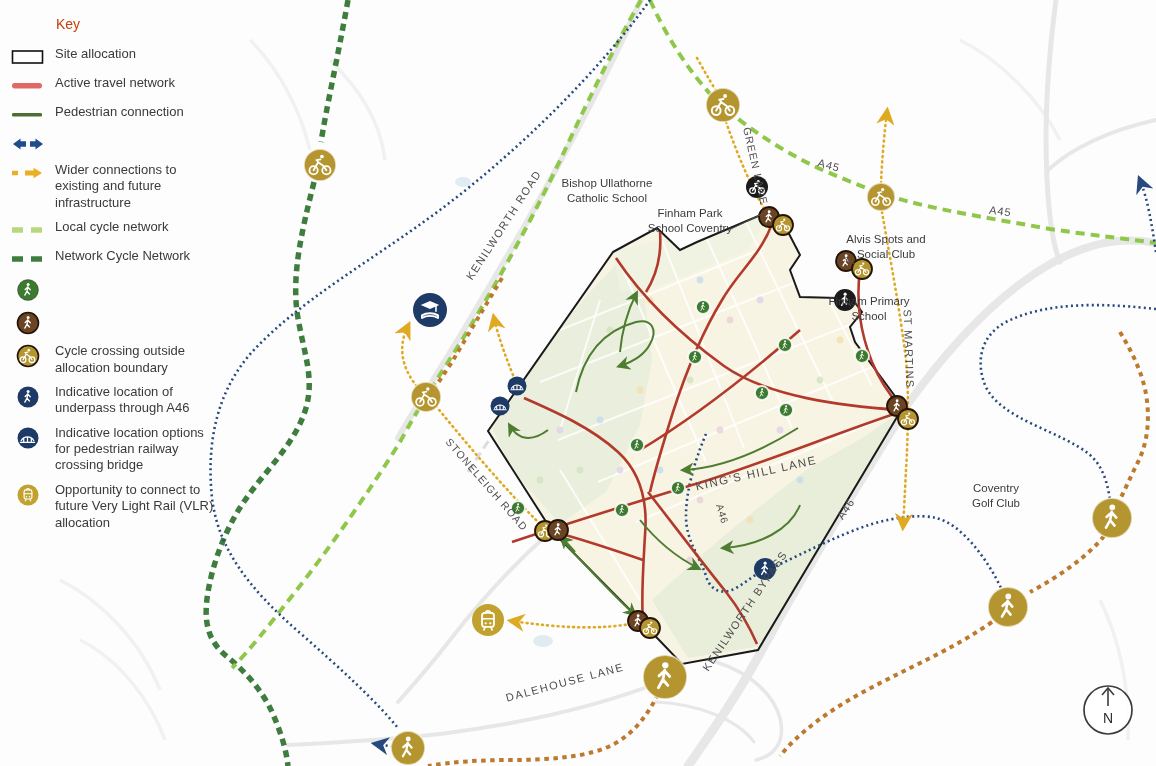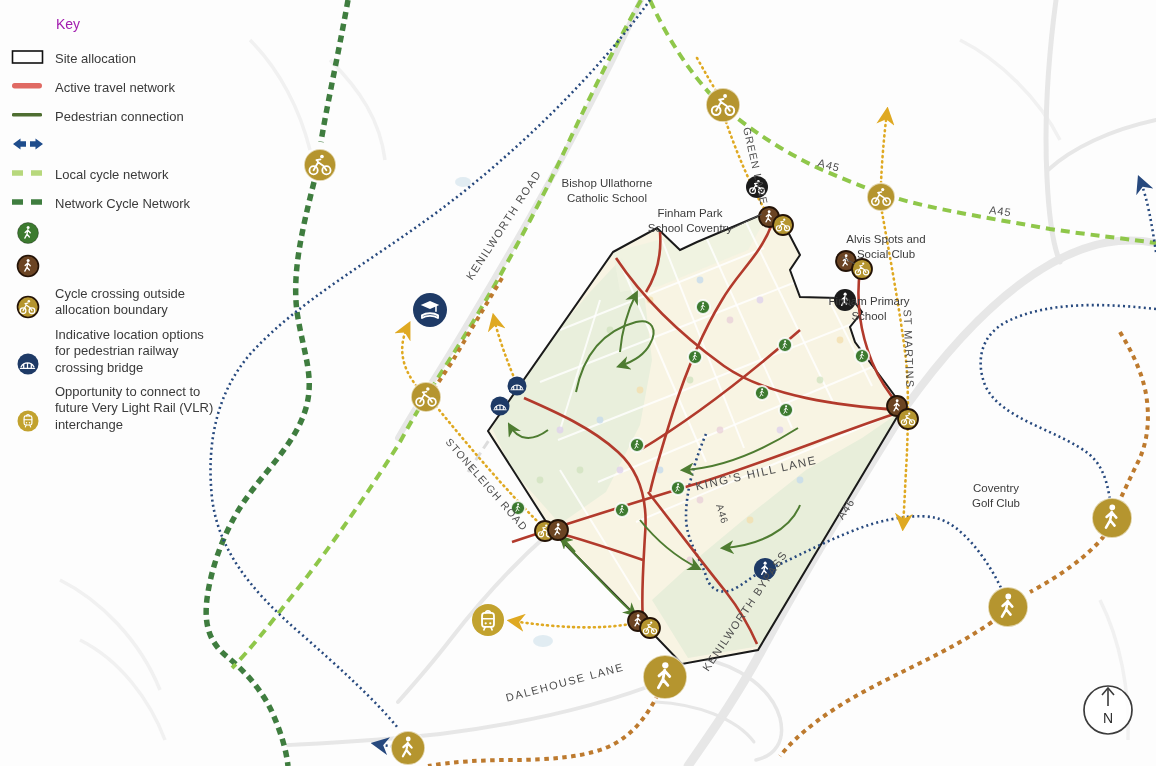--- a/index.html
+++ b/index.html
@@ -1,21 +1,21 @@
 <!DOCTYPE html>
 <html><head>
 <meta charset="utf-8">
 <style>
   html,body{margin:0;padding:0;background:#ffffff;}
   body{width:1156px;height:766px;overflow:hidden;font-family:"Liberation Sans",sans-serif;}
   .stage{position:relative;width:1156px;height:766px;background:#fdfdfd;}
   #map{position:absolute;left:0;top:0;}
   .legend{position:absolute;left:10px;top:16px;width:222px;z-index:5;}
-  .lg-title{font-size:14px;color:#a21caf;margin:0 0 14px 46px;font-weight:400;}
-  .lg-item{display:flex;align-items:flex-end;gap:9px;margin-bottom:8px;}
+  .lg-title{font-size:14px;color:#c2410c;margin:0 0 14px 46px;font-weight:400;}
+  .lg-item{display:flex;align-items:flex-start;gap:9px;margin-bottom:8px;}
   .lg-swatch{flex:0 0 36px;display:flex;justify-content:center;padding-top:1px;}
   .lg-label{width:164px;font-size:13px;line-height:1.26;color:#3a3a3a;}
   .hiddendefs{position:absolute;width:0;height:0;overflow:hidden;}
 </style>
 </head>
 <body>
 
 <svg class="hiddendefs" aria-hidden="true">
   <defs>
     <symbol id="sym-walk" viewBox="0 0 24 24">
@@ -390,20 +390,29 @@
 
     <div class="lg-item">
       <span class="lg-swatch">
         <svg width="34" height="20">
           <path d="M15 7.3 V12.7 H9.5 V15.5 L2 10 L9.5 4.5 V7.3 Z" fill="#1f4d8c"></path>
           <path d="M19 7.3 V12.7 H24.5 V15.5 L32 10 L24.5 4.5 V7.3 Z" fill="#1f4d8c"></path>
         </svg>
       </span>
     </div>
 
+    <div class="lg-item">
+      <span class="lg-swatch">
+        <svg width="34" height="20">
+          <path d="M1 10 H10" stroke="#eab024" stroke-width="4.5" stroke-dasharray="6 4"></path>
+          <path d="M14 7.6 H22.5 V4.8 L31 10 L22.5 15.2 V12.4 H14 Z" fill="#eab024"></path>
+        </svg>
+      </span>
+      <span class="lg-label">Wider connections to existing and future infrastructure</span>
+    </div>
 
 
     <div class="lg-item">
       <span class="lg-swatch">
         <svg width="34" height="20">
             <path d="M1 10 H33" stroke="#b7d87c" stroke-width="5.5" stroke-dasharray="11 8"></path>
           </svg>
       </span>
       <span class="lg-label">Local cycle network</span>
     </div>
@@ -438,34 +447,43 @@
     <div class="lg-item">
       <span class="lg-swatch">
         <svg width="34" height="24">
             <circle cx="17" cy="12" r="10.5" fill="#b5952f" stroke="#241307" stroke-width="1.6"></circle>
             <use href="#sym-cycle" x="7" y="2.5" width="19" height="19"></use>
           </svg>
       </span>
       <span class="lg-label">Cycle crossing outside allocation boundary</span>
     </div>
 
+    <div class="lg-item">
+      <span class="lg-swatch">
+        <svg width="34" height="24">
+            <circle cx="17" cy="12" r="10.5" fill="#1e3a66"></circle>
+            <use href="#sym-walk" x="8" y="3" width="18" height="18"></use>
+          </svg>
+      </span>
+      <span class="lg-label">Indicative location of underpass through A46</span>
+    </div>
 
     <div class="lg-item">
       <span class="lg-swatch">
         <svg width="34" height="24">
             <circle cx="17" cy="12" r="10.5" fill="#1e3a66"></circle>
             <use href="#sym-bridge" x="7" y="2.5" width="19" height="19"></use>
           </svg>
       </span>
       <span class="lg-label">Indicative location options for pedestrian railway crossing bridge</span>
     </div>
 
     <div class="lg-item">
       <span class="lg-swatch">
         <svg width="34" height="24">
             <circle cx="17" cy="12" r="10.5" fill="#c2a22e"></circle>
             <use href="#sym-tram" x="8" y="2.5" width="18" height="18"></use>
           </svg>
       </span>
-      <span class="lg-label">Opportunity to connect to future Very Light Rail (VLR) interchange</span>
+      <span class="lg-label">Opportunity to connect to future Very Light Rail (VLR) allocation</span>
     </div>
   </div>
 </div>
 
 </body></html>

